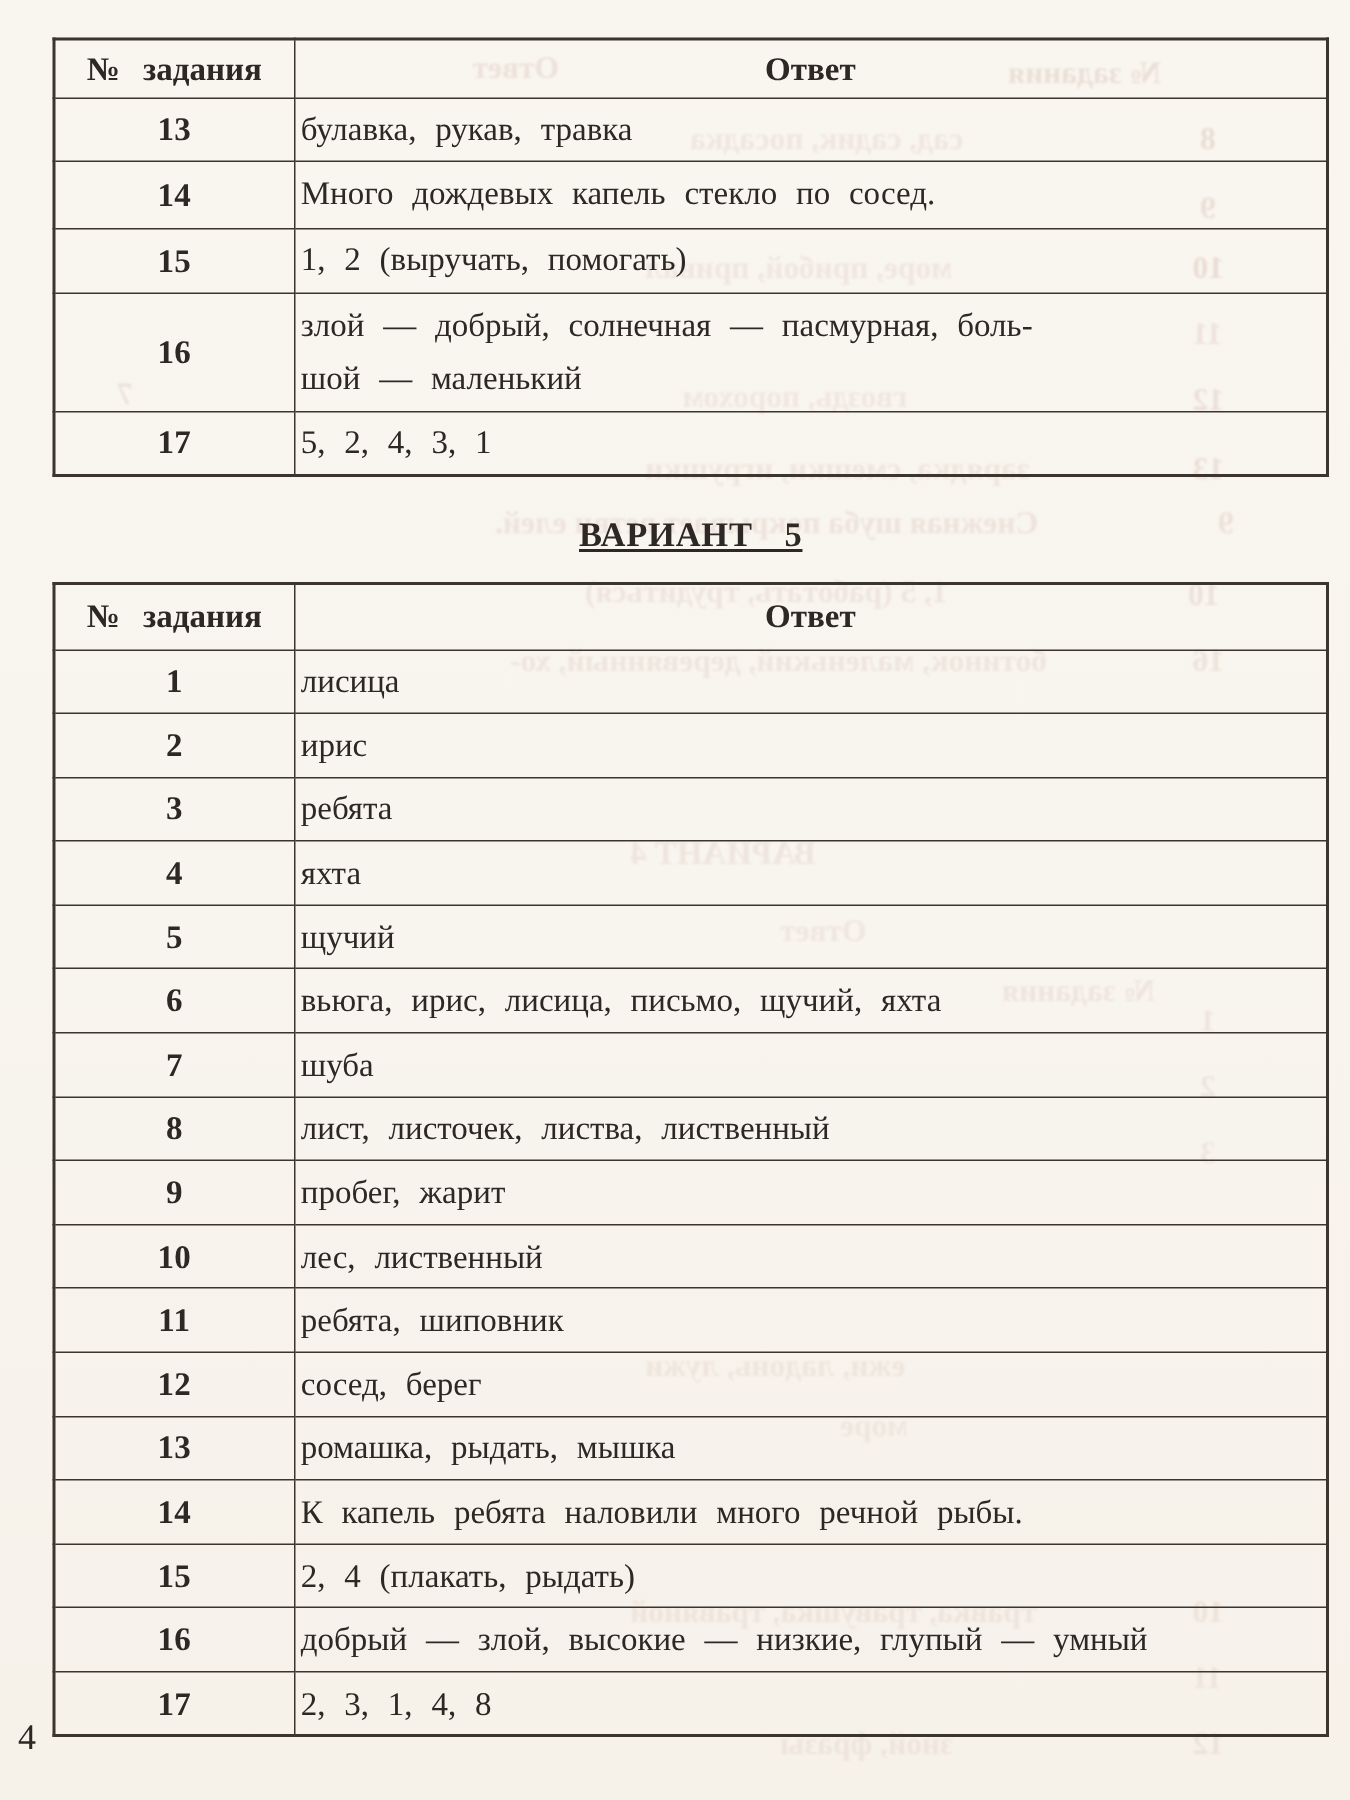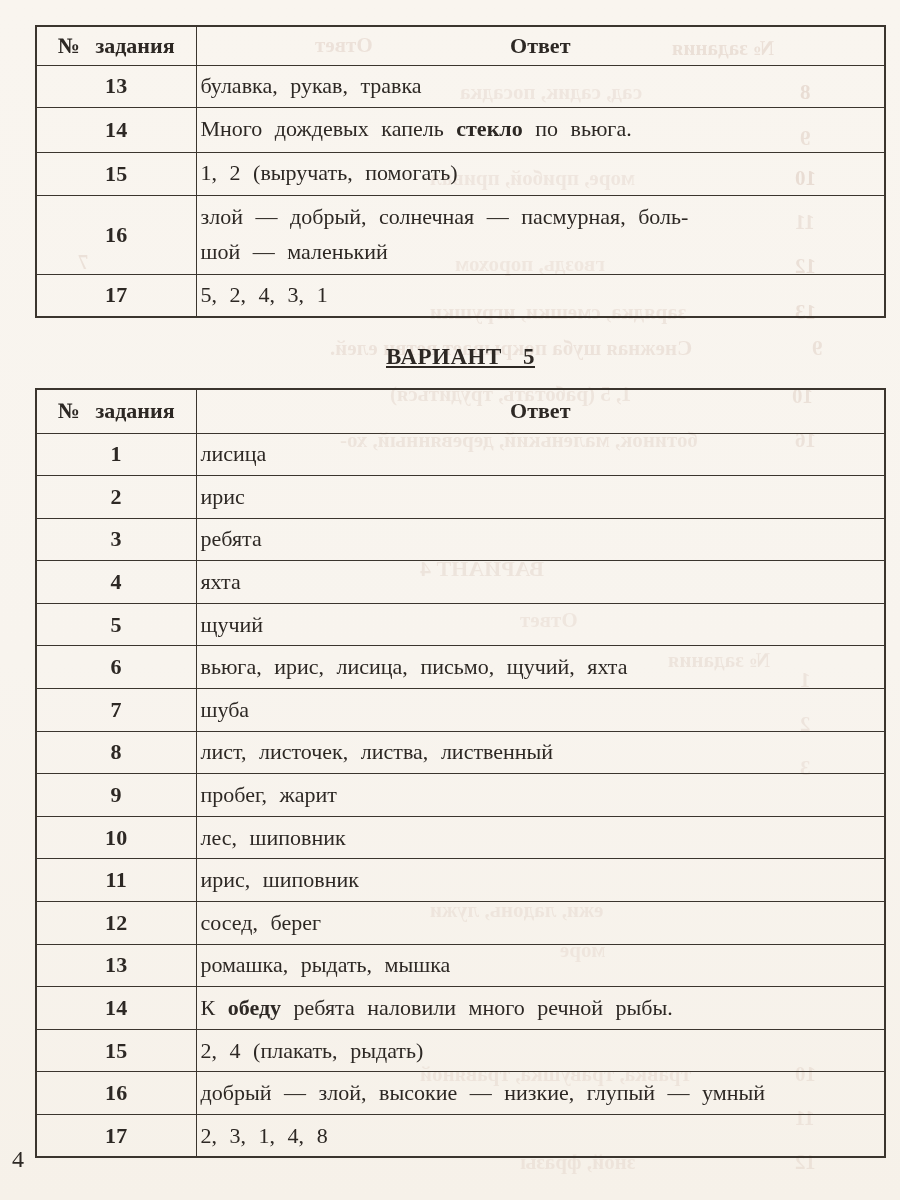--- a/index.html
+++ b/index.html
@@ -53,21 +53,21 @@
     letter-spacing:0.3px;
     padding:0;
   }
   td.ans{
     text-align:left;
     padding:2px 12px 2px 4px;
     word-spacing:0.32em;
     line-height:1.55;
   }
   td.ans span{white-space:pre-line;}
-  td.ans .b{font-weight:bold;}
+  td.ans .b{font-weight:normal;}
   
   #table1 thead tr{height:39px;}
   #table1 tbody tr:nth-child(1){height:42px;}
   #table1 tbody tr:nth-child(2){height:45px;}
   #table1 tbody tr:nth-child(3){height:43px;}
   #table1 tbody tr:nth-child(4){height:79px;}
   #table1 tbody tr:nth-child(5){height:43px;}
   #table2 thead tr{height:44px;}
   #table2 tbody tr{height:42.6px;}
   
@@ -138,21 +138,21 @@
         <th>Ответ</th>
       </tr>
     </thead>
     <tbody>
         <tr>
           <td class="num">13</td>
           <td class="ans"><span>булавка, рукав, травка</span></td>
         </tr>
         <tr>
           <td class="num">14</td>
-          <td class="ans"><span>Много дождевых капель </span><span class="b">стекло</span><span> по вьюга.</span></td>
+          <td class="ans"><span>Много дождевых капель </span><span class="b">стекло</span><span> по сосед.</span></td>
         </tr>
         <tr>
           <td class="num">15</td>
           <td class="ans"><span>1, 2 (выручать, помогать)</span></td>
         </tr>
         <tr>
           <td class="num">16</td>
           <td class="ans"><span>злой — добрый, солнечная — пасмурная, боль-
 шой — маленький</span></td>
         </tr>
@@ -208,37 +208,37 @@
         <tr>
           <td class="num">8</td>
           <td class="ans"><span>лист, листочек, листва, лиственный</span></td>
         </tr>
         <tr>
           <td class="num">9</td>
           <td class="ans"><span>пробег, жарит</span></td>
         </tr>
         <tr>
           <td class="num">10</td>
-          <td class="ans"><span>лес, шиповник</span></td>
+          <td class="ans"><span>лес, лиственный</span></td>
         </tr>
         <tr>
           <td class="num">11</td>
-          <td class="ans"><span>ирис, шиповник</span></td>
+          <td class="ans"><span>ребята, шиповник</span></td>
         </tr>
         <tr>
           <td class="num">12</td>
           <td class="ans"><span>сосед, берег</span></td>
         </tr>
         <tr>
           <td class="num">13</td>
           <td class="ans"><span>ромашка, рыдать, мышка</span></td>
         </tr>
         <tr>
           <td class="num">14</td>
-          <td class="ans"><span>К </span><span class="b">обеду</span><span> ребята наловили много речной рыбы.</span></td>
+          <td class="ans"><span>К </span><span class="b">капель</span><span> ребята наловили много речной рыбы.</span></td>
         </tr>
         <tr>
           <td class="num">15</td>
           <td class="ans"><span>2, 4 (плакать, рыдать)</span></td>
         </tr>
         <tr>
           <td class="num">16</td>
           <td class="ans"><span>добрый — злой, высокие — низкие, глупый — умный</span></td>
         </tr>
         <tr>

